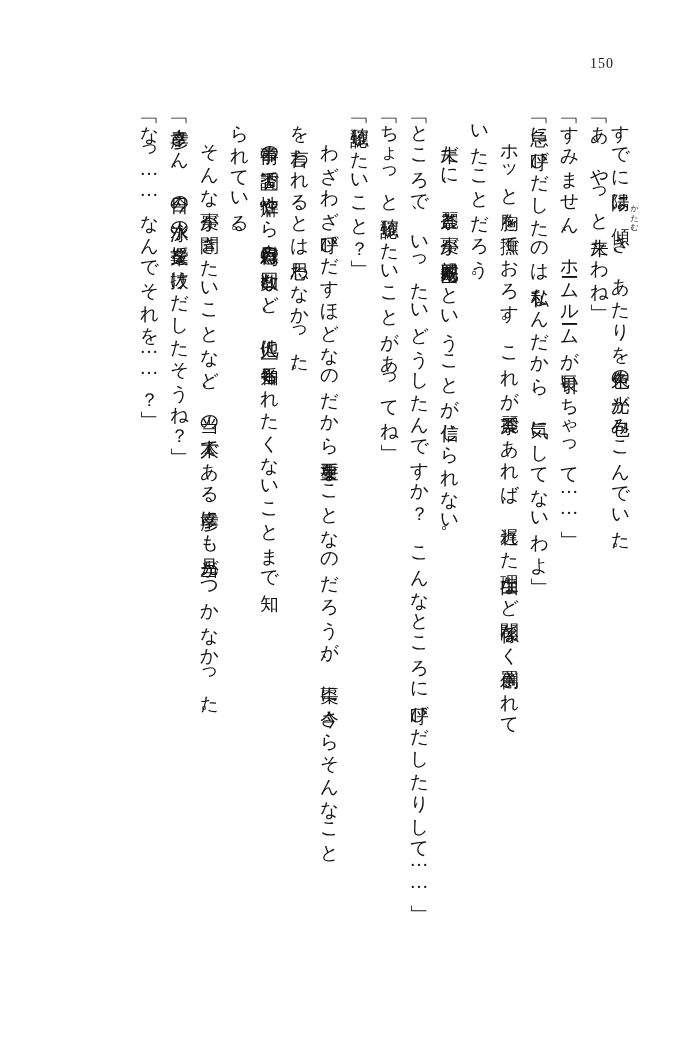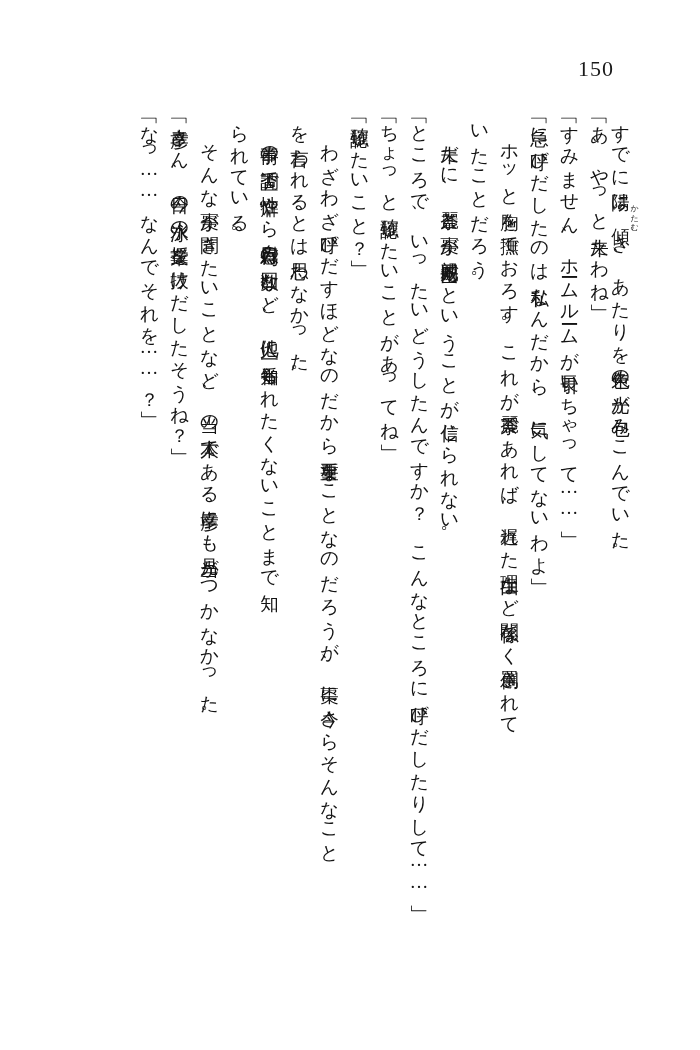--- a/index.html
+++ b/index.html
@@ -21,21 +21,21 @@
     height: 1050px;
     box-sizing: border-box;
     background: #ffffff;
   }
 
   
   .page-number {
     position: absolute;
     top: 56px;
     right: 86px;
-    font-size: 22px;
+    font-size: 14px;
     letter-spacing: 1px;
     color: #1a1a1a;
     font-family: "Liberation Serif", "DejaVu Serif", serif;
   }
 
   
   .body-text {
     position: absolute;
     top: 112px;
     right: 62px;

